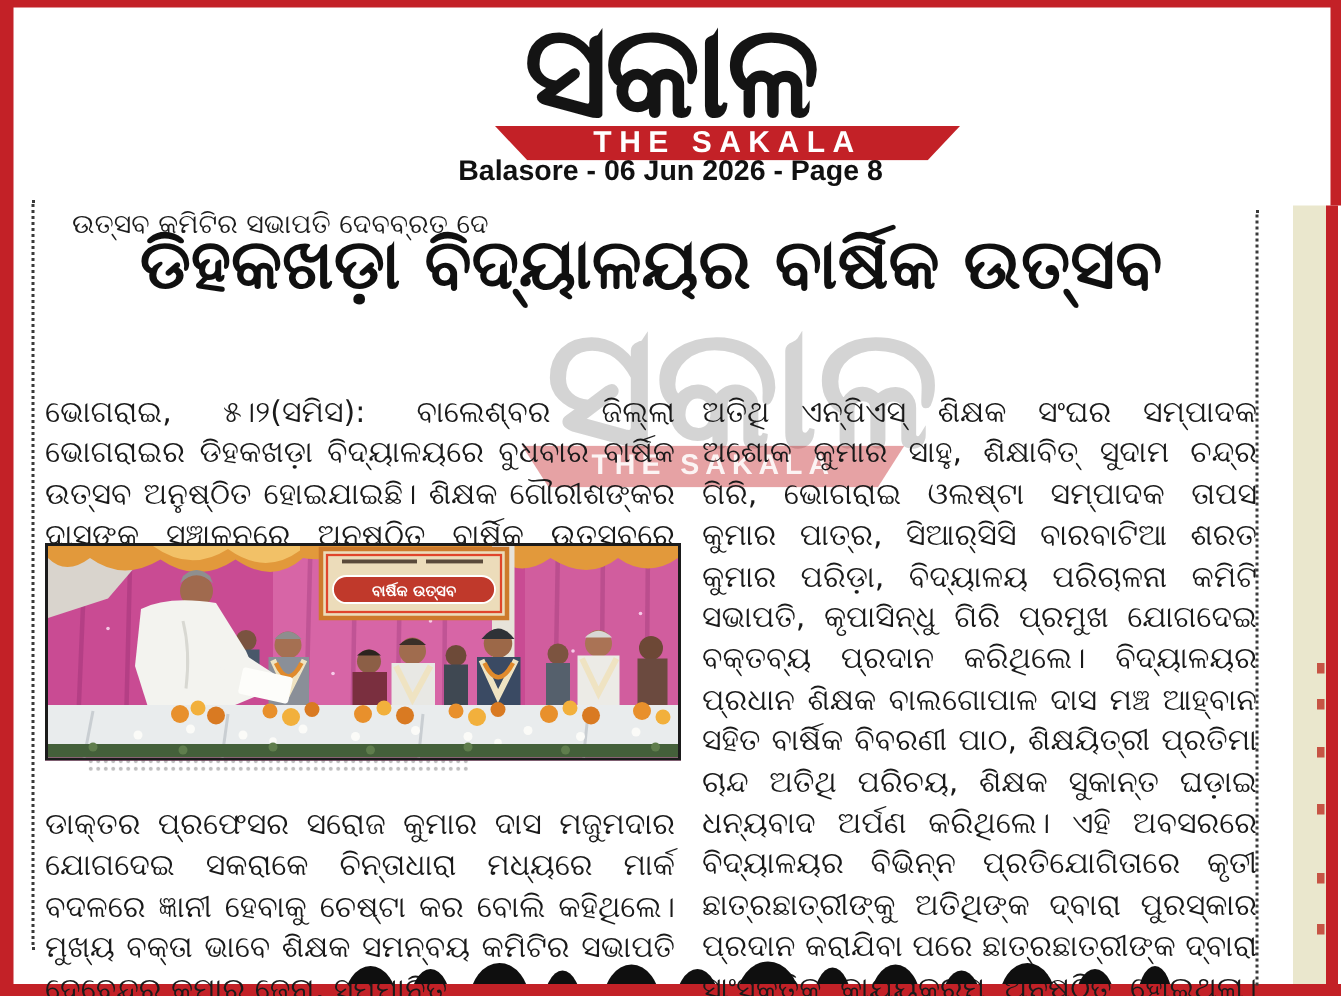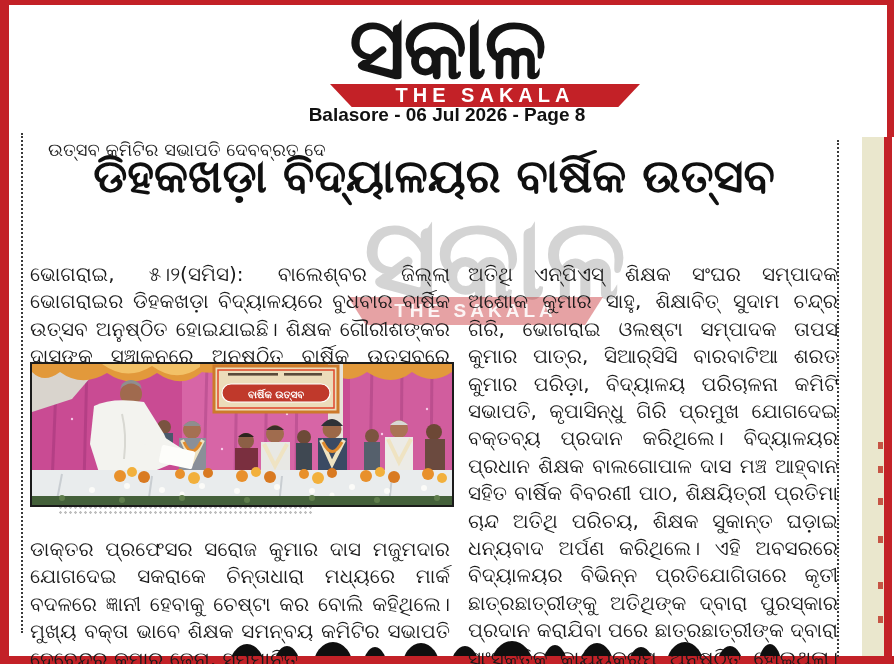--- a/index.html
+++ b/index.html
@@ -70,21 +70,21 @@
   <div class="red-frag" style="left:878px;top:466px;"></div>
   <div class="red-frag" style="left:878px;top:498px;"></div>
   <div class="red-frag" style="left:878px;top:536px;"></div>
   <div class="red-frag" style="left:878px;top:582px;"></div>
   <div class="red-frag" style="left:878px;top:616px;"></div>
 
   <div class="ribbon">
     <span>THE SAKALA</span>
   </div>
   <div class="logo">ସକାଳ</div>
-  <div class="dateline">Balasore - 06 Jul 2026 - Page 8</div>
+  <div class="dateline">Balasore - 06 Jun 2026 - Page 8</div>
 
   <div class="rule rule-left"></div>
   <div class="rule rule-right"></div>
 
   <div class="frag" style="left:48px;">ଉତ୍ସବ କମିଟିର ସଭାପତି ଦେବବ୍ରତ ଦେ</div>
 
   <div class="wm wm-text">ସକାଳ</div>
   <div class="wm wm-banner">
     <span>THE SAKALA</span>
   </div>

